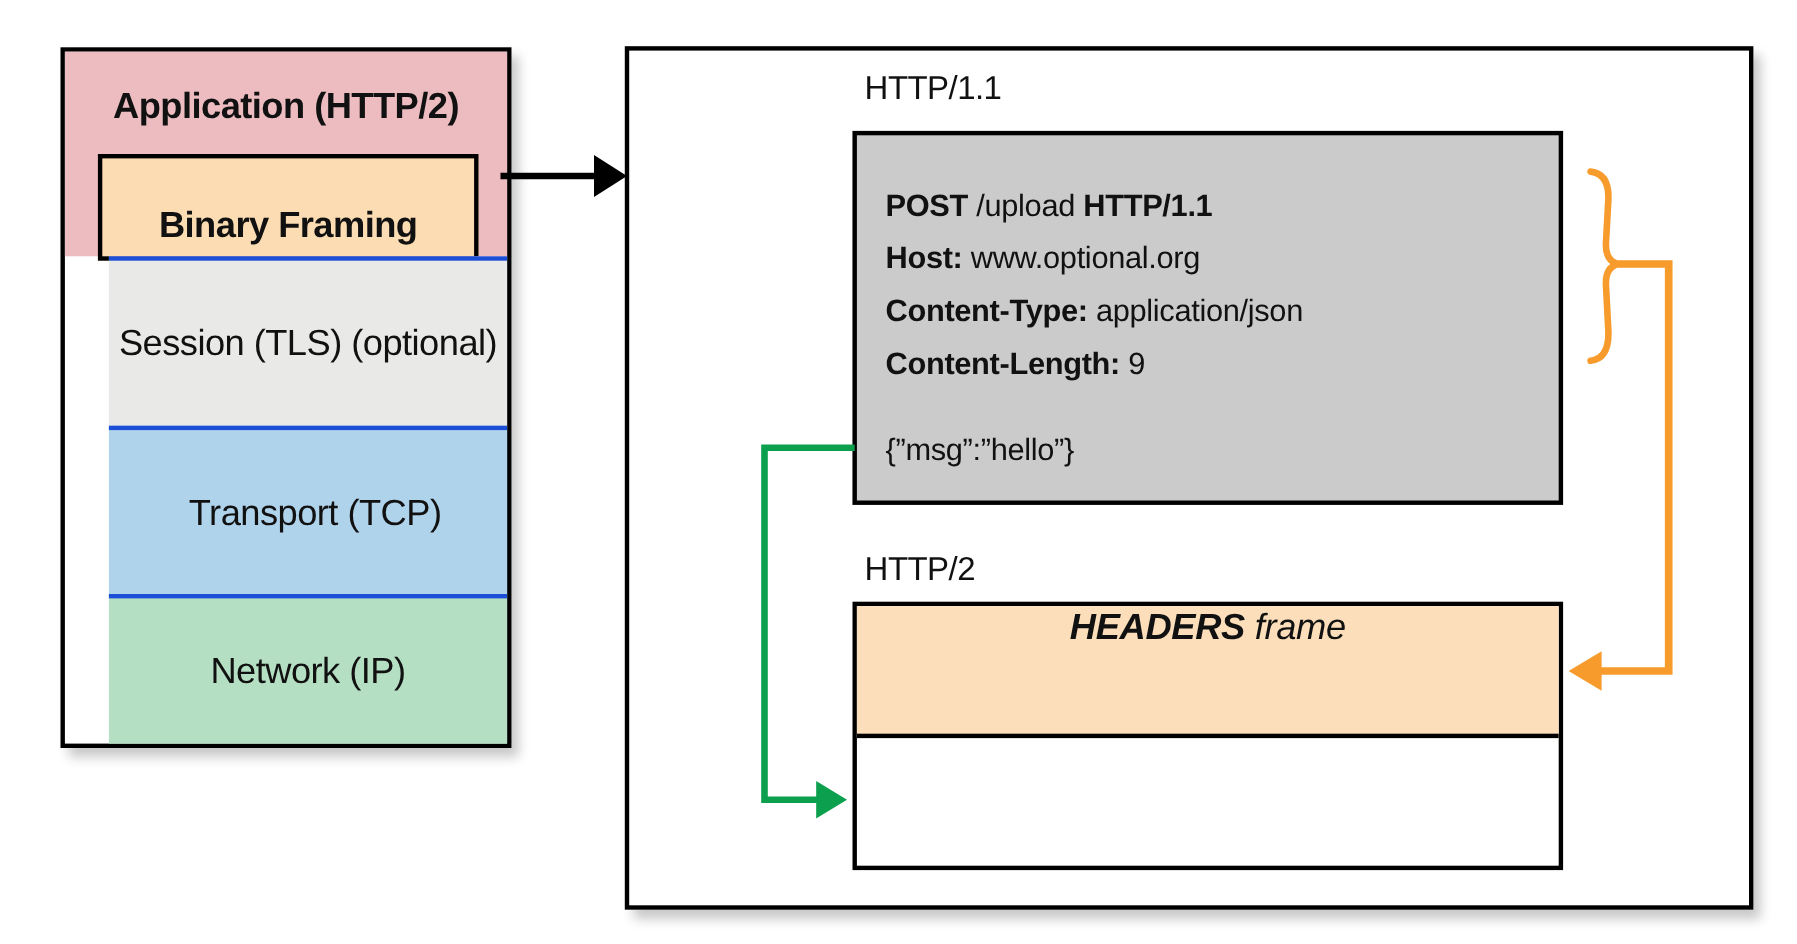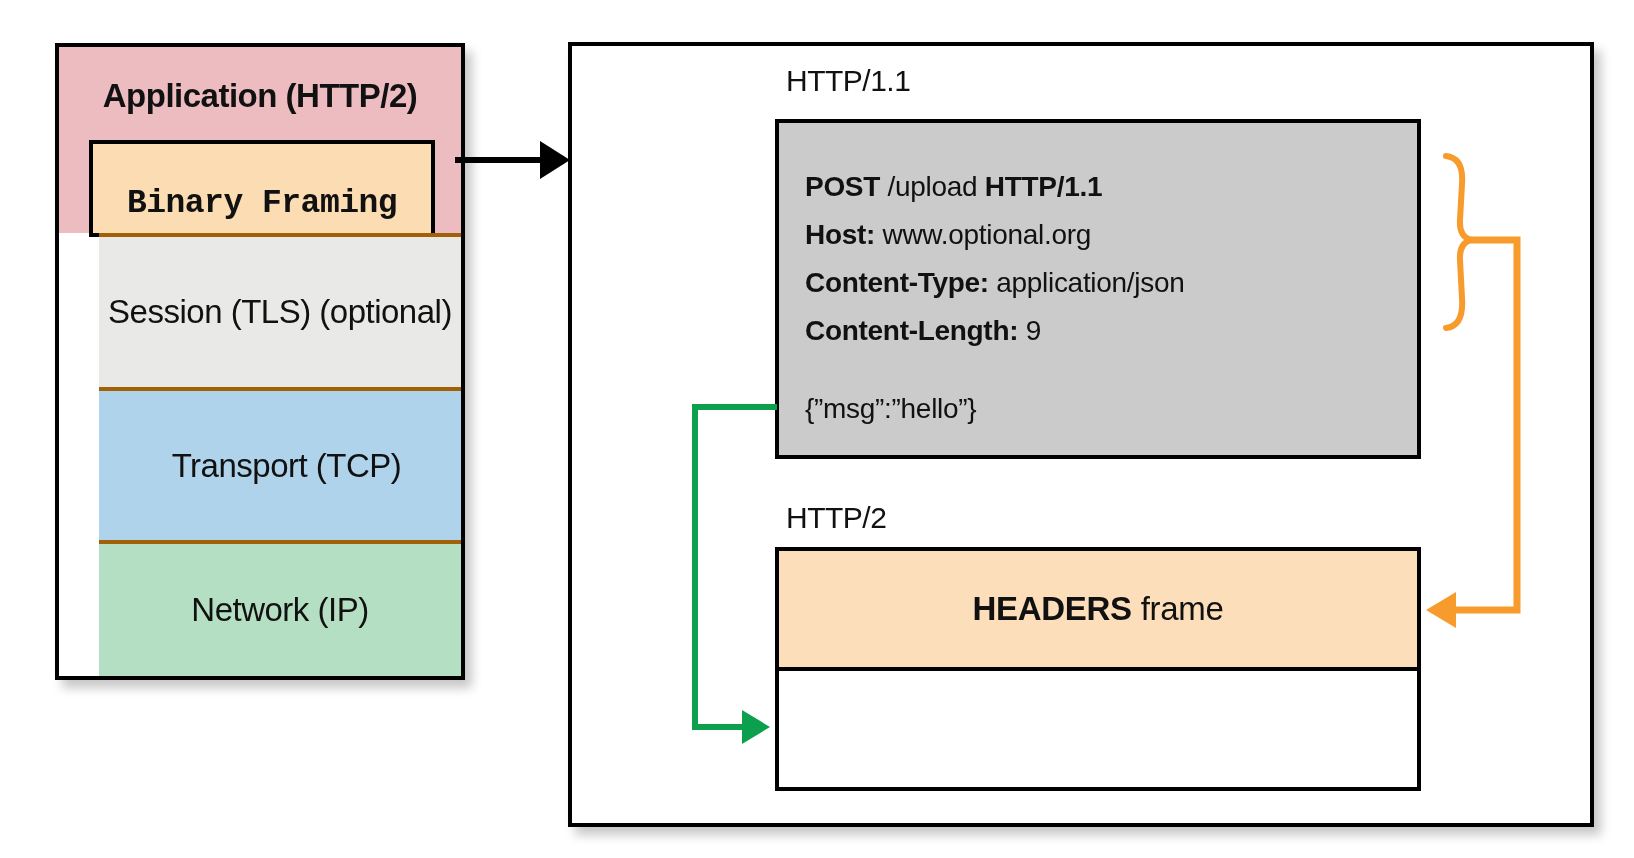--- a/index.html
+++ b/index.html
@@ -10,32 +10,32 @@
   .abs{position:absolute;box-sizing:border-box;}
   .shadow{box-shadow:7px 8px 10px rgba(0,0,0,0.22);}
 
   
   .stack{
     left:55px;top:43px;width:410px;height:637px;
     border:4px solid #000;background:#fff;
     display:flex;flex-direction:column;
   }
   .stack-row{position:relative;display:flex;align-items:center;justify-content:center;}
-  .stack-row + .stack-row{border-top:4px solid #a16207;margin-left:40px;}
+  .stack-row + .stack-row{border-top:4px solid #1d4ed8;margin-left:40px;}
   .row-app{height:186px;align-items:flex-start;}
   .row-session{height:150px;}
   .row-transport{height:149px;}
   .row-network{flex:1;}
   .stack-label{font-size:33px;letter-spacing:-0.5px;white-space:nowrap;}
   .bold{font-weight:700;}
   .row-app .stack-label{margin-top:30px;}
   .binary-box{
     position:absolute;left:30px;bottom:-4px;width:346px;height:97px;
     box-sizing:border-box;border:4px solid #000;
-    display:flex;align-items:center;justify-content:center;font-family:Liberation Mono, monospace;
+    display:flex;align-items:center;justify-content:center;
   }
 
   
   .panel{
     left:568px;top:42px;width:1026px;height:785px;
     border:4px solid #000;background:#fff;
   }
   .proto-label{font-size:30px;letter-spacing:-0.5px;white-space:nowrap;}
   .http11-label{left:786px;top:64px;}
   .http2-label{left:786px;top:501px;text-align:right;}
@@ -45,21 +45,21 @@
     border:4px solid #000;
     padding:40px 0 0 26px;
   }
   .req-line{font-size:28px;line-height:48px;letter-spacing:-0.3px;white-space:pre;}
   .req-gap{height:30px;}
 
   .frames-box{
     left:775px;top:547px;width:646px;height:244px;
     border:4px solid #000;display:flex;flex-direction:column;
   }
-  .frame-row{display:flex;align-items:center;justify-content:center;}
+  .frame-row{display:flex;align-items:flex-start;justify-content:center;font-style:italic;}
   .frame-row-headers{height:116px;border-bottom:4px solid #000;}
   .frame-row-data{flex:1;}
   .frame-label{font-size:33px;letter-spacing:-0.3px;white-space:pre;}
 
   .overlay{left:0;top:0;pointer-events:none;}
 </style>
 </head>
 <body>
 
 <div id="canvas">

